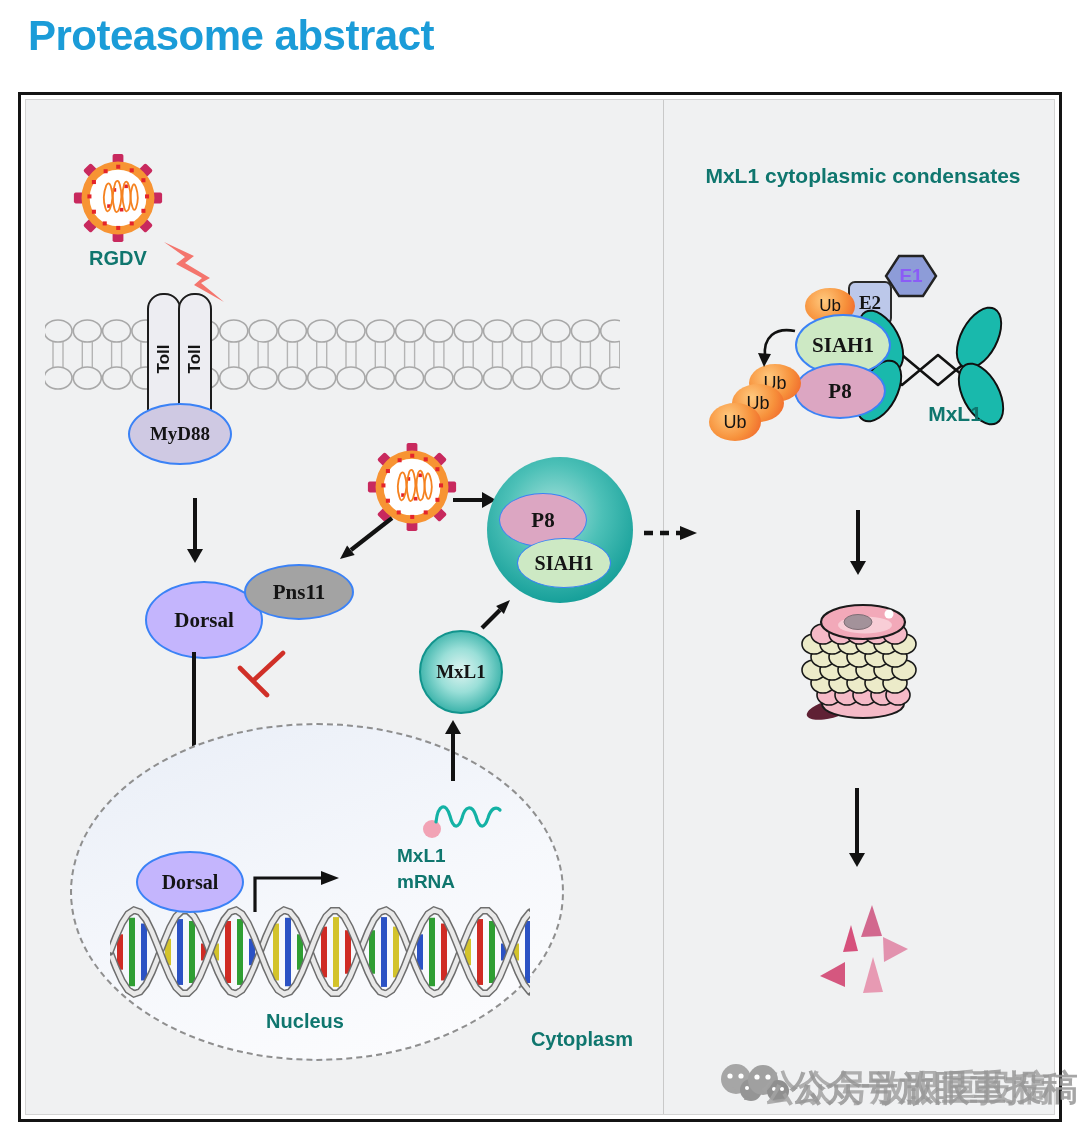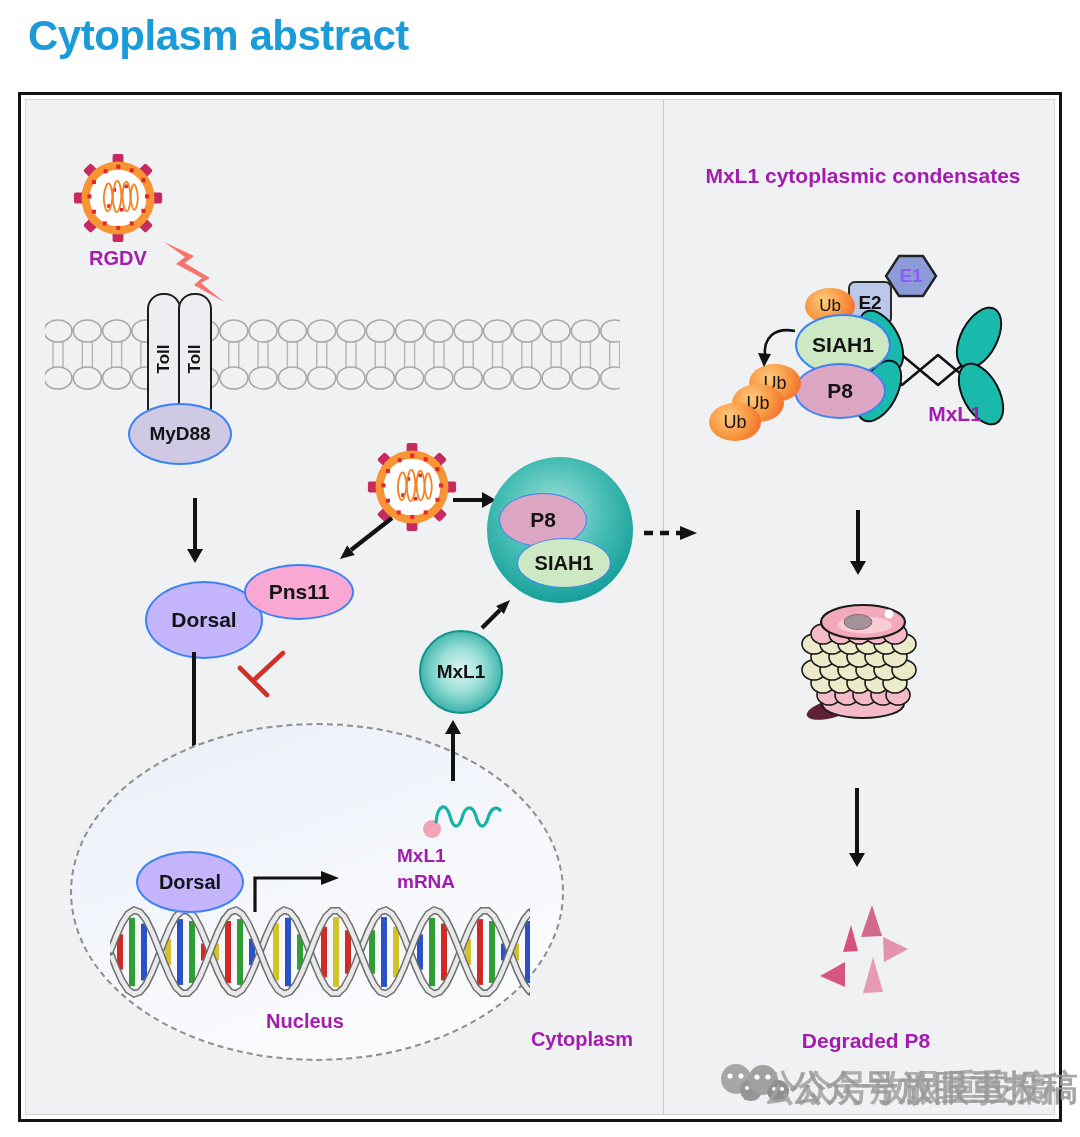--- a/index.html
+++ b/index.html
@@ -3,28 +3,28 @@
 <meta charset="utf-8">
 <style>
   html,body{margin:0;padding:0;width:1080px;height:1137px;background:#ffffff;
     font-family:"Liberation Sans","DejaVu Sans",sans-serif;overflow:hidden;}
   .abs{position:absolute;}
   #page-title{position:absolute;left:28px;top:12px;font-size:42px;font-weight:700;color:#1b9cd8;letter-spacing:-0.5px;}
   #frame{position:absolute;left:18px;top:92px;width:1038px;height:1024px;border:3px solid #141414;background:#fff;}
   #canvas{position:absolute;left:4px;top:4px;right:4px;bottom:4px;background:#f0f1f2;border:1px solid #d4d4d4;}
   #divider{position:absolute;left:637px;top:0;width:1px;height:100%;background:#c9c9c9;}
   .node{position:absolute;display:flex;align-items:center;justify-content:center;
-    font-weight:700;color:#141414;text-align:center;}
+    font-weight:700;color:#141414;text-align:center;font-family:Liberation Serif, serif;}
   .ell{border-radius:50%;border:2px solid #3b82f6;}
   .c-lav{background:#cfc9e3;}
   .c-blue{background:#c4b5fd;}
-  .c-cream{background:#f9a8d4;}
+  .c-cream{background:#a3a3a3;}
   .c-pink{background:#dca6c2;}
   .c-green{background:#cde9c4;}
-  .label{position:absolute;font-weight:700;color:#a21caf;text-align:center;}
+  .label{position:absolute;font-weight:700;color:#0f766e;text-align:center;}
   .pill{position:absolute;width:30px;height:128px;background:#ededf2;border:2px solid #1c1c1c;border-radius:16px;
     display:flex;align-items:center;justify-content:center;}
   .pill span{transform:rotate(-90deg);font-weight:700;font-size:17px;color:#141414;white-space:nowrap;}
   .varrow{position:absolute;width:4px;background:#121212;}
   .varrow.down::after{content:"";position:absolute;left:50%;transform:translateX(-50%);bottom:-13px;
     border:8px solid transparent;border-top:14px solid #121212;border-bottom:none;}
   .varrow.up::before{content:"";position:absolute;left:50%;transform:translateX(-50%);top:-13px;
     border:8px solid transparent;border-bottom:14px solid #121212;border-top:none;}
   .harrow{position:absolute;height:4px;background:#121212;}
   .harrow.right::after{content:"";position:absolute;top:50%;transform:translateY(-50%);right:-13px;
@@ -39,21 +39,21 @@
     font-weight:400;color:#131313;
     background:radial-gradient(circle at 38% 35%,#ffc97e 0%,#f7923c 55%,#ee5a26 100%);}
   .wing{position:absolute;width:34px;height:64px;border-radius:50%;background:#19b9ac;border:2px solid #101010;}
   .over{position:absolute;inset:0;display:flex;align-items:center;justify-content:center;font-weight:700;color:#8b5cf6;}
   #watermark{position:absolute;left:690px;top:958px;width:345px;height:56px;color:#9e9e9e;}
   .wm-text{position:absolute;top:6px;font-size:36px;font-weight:700;white-space:nowrap;opacity:0.85;}
 </style>
 </head>
 <body>
 
-<div id="page-title">Cytoplasm abstract</div>
+<div id="page-title">Proteasome abstract</div>
 
 <div id="frame">
 <div id="canvas">
 
   <svg width="0" height="0" style="position:absolute">
     <defs>
       <g id="virus-g">
         <g fill="#c8295e">
           <rect x="44" y="1" width="12" height="13" rx="2"></rect>
           <rect x="44" y="1" width="12" height="13" rx="2" transform="rotate(45 50 50)"></rect>
@@ -390,21 +390,20 @@
   <div class="varrow down" style="left:829px;top:688px;height:66px"></div>
 
   <svg class="abs" style="left:780px;top:790px" width="110" height="110" viewBox="0 0 110 110">
     <polygon points="37,62 45,35 52,61" fill="#d6517c"></polygon>
     <polygon points="55,47 66,15 76,46" fill="#d2688e"></polygon>
     <polygon points="77,47 102,59 78,72" fill="#e292ae"></polygon>
     <polygon points="57,103 67,67 77,102" fill="#e79ab3"></polygon>
     <polygon points="39,72 14,86 39,97" fill="#d5577f"></polygon>
   </svg>
 
-  <div class="label" style="left:720px;top:929px;width:240px;font-size:21px">Degraded P8</div>
 
   <div id="watermark">
     <svg class="abs" style="left:0;top:2px" width="84" height="52" viewBox="0 0 84 52">
       <g>
         <circle cx="20" cy="19" r="15" fill="#a6a6a6"></circle>
         <circle cx="14" cy="16" r="2.6" fill="#fff"></circle>
             <circle cx="25" cy="16" r="2.6" fill="#fff"></circle>
         <path d="M12,32 L15,26 L21,31 Z" fill="#a6a6a6"></path>
         <circle cx="35" cy="30" r="11" fill="#959595"></circle>
         <circle cx="31" cy="28" r="2" fill="#fff"></circle>

